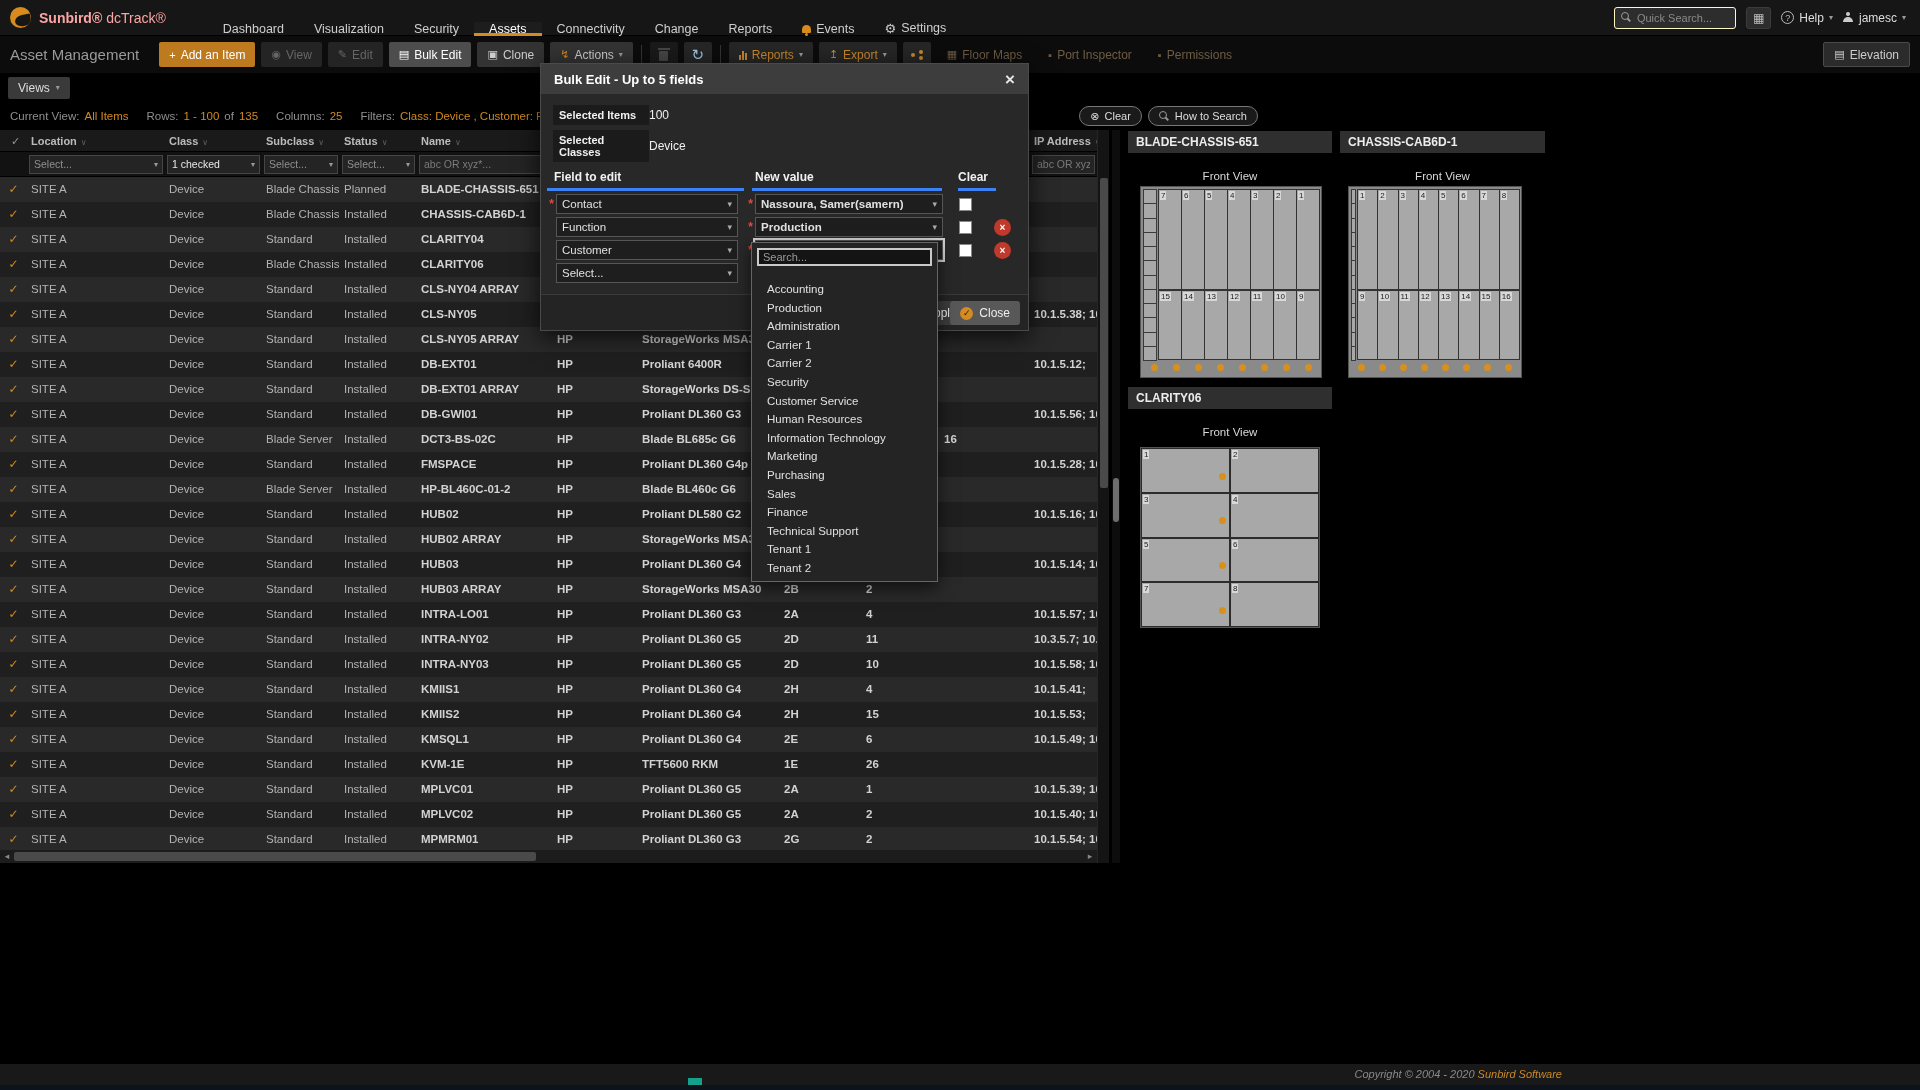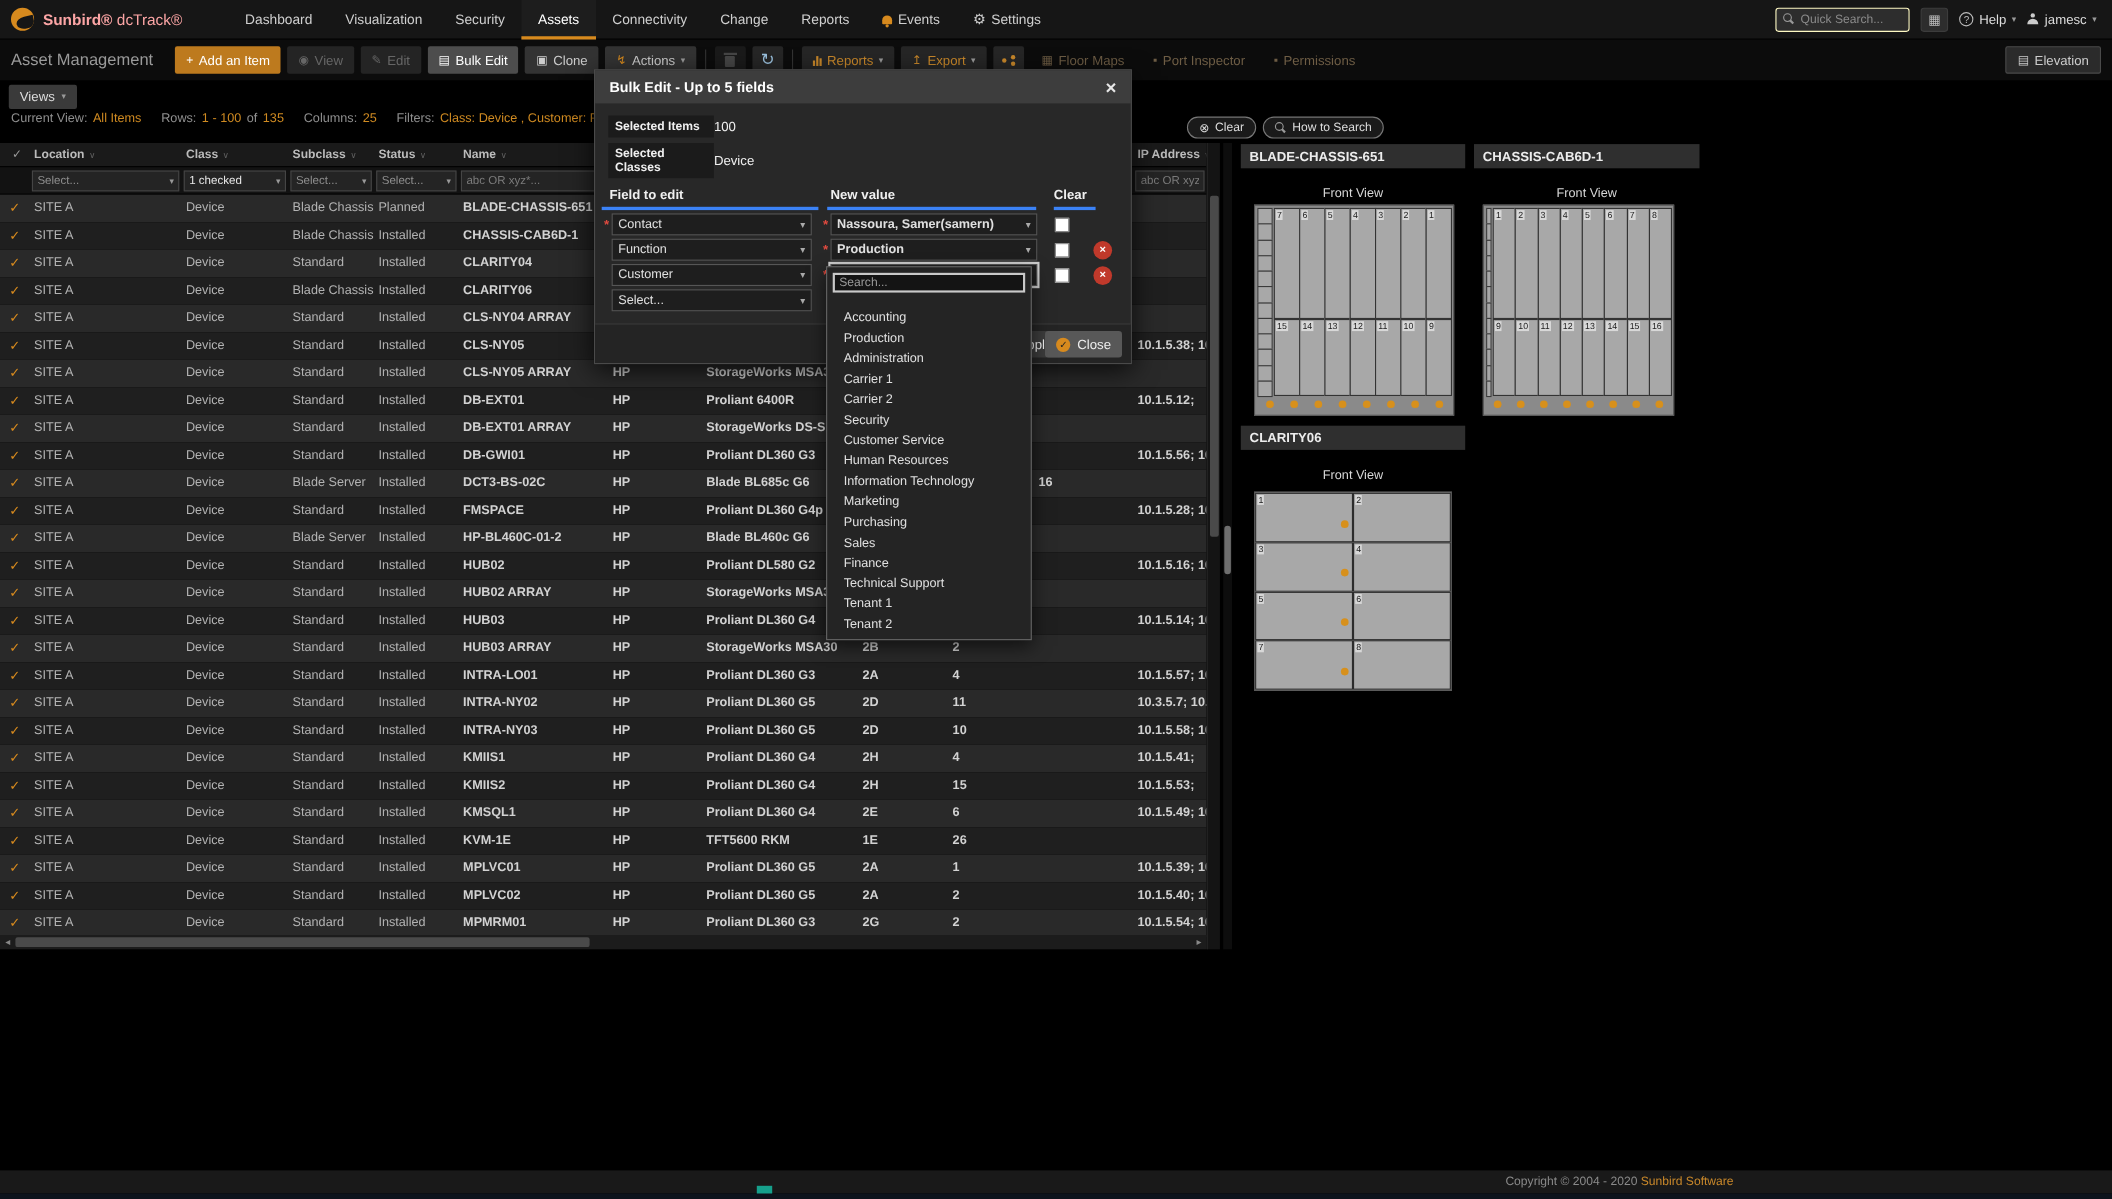--- a/index.html
+++ b/index.html
@@ -10,21 +10,21 @@
 
   
   #topnav {position:absolute;left:0;top:0;width:1920px;height:36px;background:#161616;
     display:flex;align-items:center;border-bottom:1px solid #000;z-index:5;}
   #brand {display:flex;align-items:center;gap:8px;padding-left:10px;}
   .logo {width:21px;height:21px;border-radius:50%;background:#D78A1E;position:relative;overflow:hidden;flex:0 0 auto;}
   .logo::after {content:'';position:absolute;left:5px;top:8px;width:16px;height:11px;background:#161616;
     border-radius:60% 0 40% 60%;transform:rotate(-12deg);}
   #brand-text {font-size:14px;color:#fca5a5;white-space:nowrap;}
   #brand-text .b1 {font-weight:bold;margin-right:4px;}
-  #nav-items {display:flex;margin-left:42px;height:36px;}
+  #nav-items {display:flex;margin-left:42px;height:36px;align-items:flex-end;}
   .nav-item {display:flex;align-items:center;gap:5px;padding:0 15px;font-size:12.5px;color:#cfcfcf;cursor:pointer;}
   .nav-item.active {color:#fff;box-shadow:inset 0 -3px 0 #D78A1E;background:#1d1d1d;}
   .gear-glyph {font-size:13px;color:#ccc;}
   .bell {width:9px;height:8px;background:#D78A1E;border-radius:5px 5px 1px 1px;position:relative;display:inline-block;}
   .bell::after {content:'';position:absolute;left:3px;bottom:-3px;width:3px;height:3px;border-radius:50%;background:#D78A1E;}
   #nav-right {margin-left:auto;display:flex;align-items:center;gap:10px;padding-right:14px;}
   #quick-search {width:122px;height:22px;background:#2d2d2d;border:1px solid #fef9c3;border-radius:3px;
     display:flex;align-items:center;padding:0 6px;gap:5px;}
   #quick-search input {background:transparent;border:0;outline:0;color:#bbb;font-size:11px;width:88px;font-family:inherit;}
   #quick-search input::placeholder {color:#8a8a8a;}
@@ -64,21 +64,21 @@
   .chartic i {width:2px;background:#c9882a;display:block;}
   .chartic i:nth-child(1){height:5px;} .chartic i:nth-child(2){height:9px;} .chartic i:nth-child(3){height:7px;}
   .shareic {width:12px;height:10px;display:inline-block;position:relative;}
   .shareic::before {content:'';position:absolute;width:4px;height:4px;border-radius:50%;background:#c9882a;left:0;top:3px;
     box-shadow:8px -3px 0 #c9882a,8px 3px 0 #c9882a;}
   .bolt {color:#D78A1E;}
 
   
   #views-row {position:absolute;left:0;top:73px;width:1920px;height:29px;display:flex;align-items:center;padding-left:8px;}
   #views-btn {height:22px;background:#3a3a3a;border-radius:2px;padding:0 10px;display:flex;align-items:center;gap:6px;color:#ddd;font-size:12px;cursor:pointer;}
-  #status-row {position:absolute;left:0;top:102px;width:1616px;height:28px;display:flex;align-items:flex-start;
+  #status-row {position:absolute;left:0;top:102px;width:1616px;height:28px;display:flex;align-items:center;
     padding-left:10px;font-size:11.5px;color:#8f8f8f;gap:5px;white-space:nowrap;}
   .ov {color:#cf8a21;}
   #sb-right {position:absolute;right:358px;top:4px;display:flex;gap:6px;}
   .pill {height:20px;border:1px solid #777;border-radius:10px;padding:0 10px;color:#ddd;background:#1a1a1a;
     display:flex;align-items:center;gap:5px;font-size:11px;cursor:pointer;}
   .xcirc {font-size:11px;color:#ddd;}
 
   
   .grid12 {display:grid;grid-template-columns:27px 138px 97px 78px 77px 136px 85px 142px 82px 78px 90px 67px;}
   #table {position:absolute;left:0;top:130px;width:1097px;height:722px;overflow:hidden;}
@@ -176,21 +176,21 @@
   #dropdown {position:absolute;left:210px;top:178px;width:187px;height:340px;background:#242424;
     border:1px solid #666;z-index:60;box-shadow:0 6px 16px rgba(0,0,0,.6);}
   #dd-search {margin:5px;width:175px;height:18px;background:#141414;border:2px solid #c9c9c9;color:#ddd;
     font-size:11px;padding:0 4px;outline:0;font-family:inherit;display:block;}
   #dd-search::placeholder {color:#9a9a9a;}
   #dd-options {margin-top:14px;}
   .dd-opt {height:18.6px;line-height:18.6px;padding-left:15px;font-size:11.5px;color:#e0e0e0;cursor:pointer;white-space:nowrap;}
 
   
   #footer {position:absolute;left:0;top:1064px;width:1920px;height:21px;background:#191919;}
-  #copyright {position:absolute;right:344px;top:0;line-height:21px;font-size:11px;color:#8a8a8a;white-space:pre;}
+  #copyright {position:absolute;right:358px;top:0;line-height:21px;font-size:11px;color:#8a8a8a;white-space:pre;font-style:italic;}
   #copyright .cbrand {color:#c9882a;}
   #bottom-strip {position:absolute;left:0;top:1085px;width:1920px;height:5px;background:#0d131c;}
   #artifact {position:absolute;left:688px;top:1078px;width:14px;height:8px;background:#16a08c;}
 </style>
 </head>
 <body>
 
 <div id="app">
 
   <div id="topnav">

